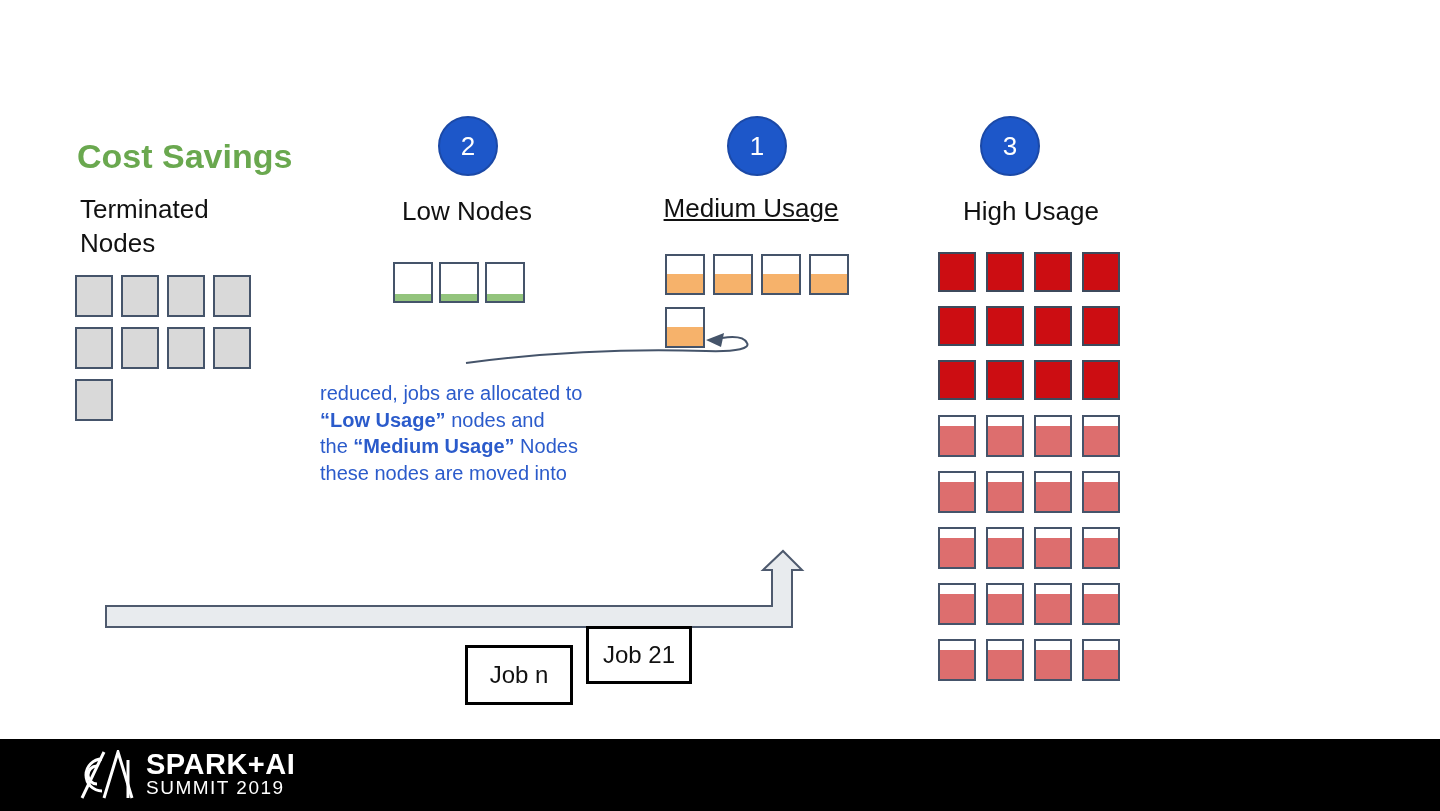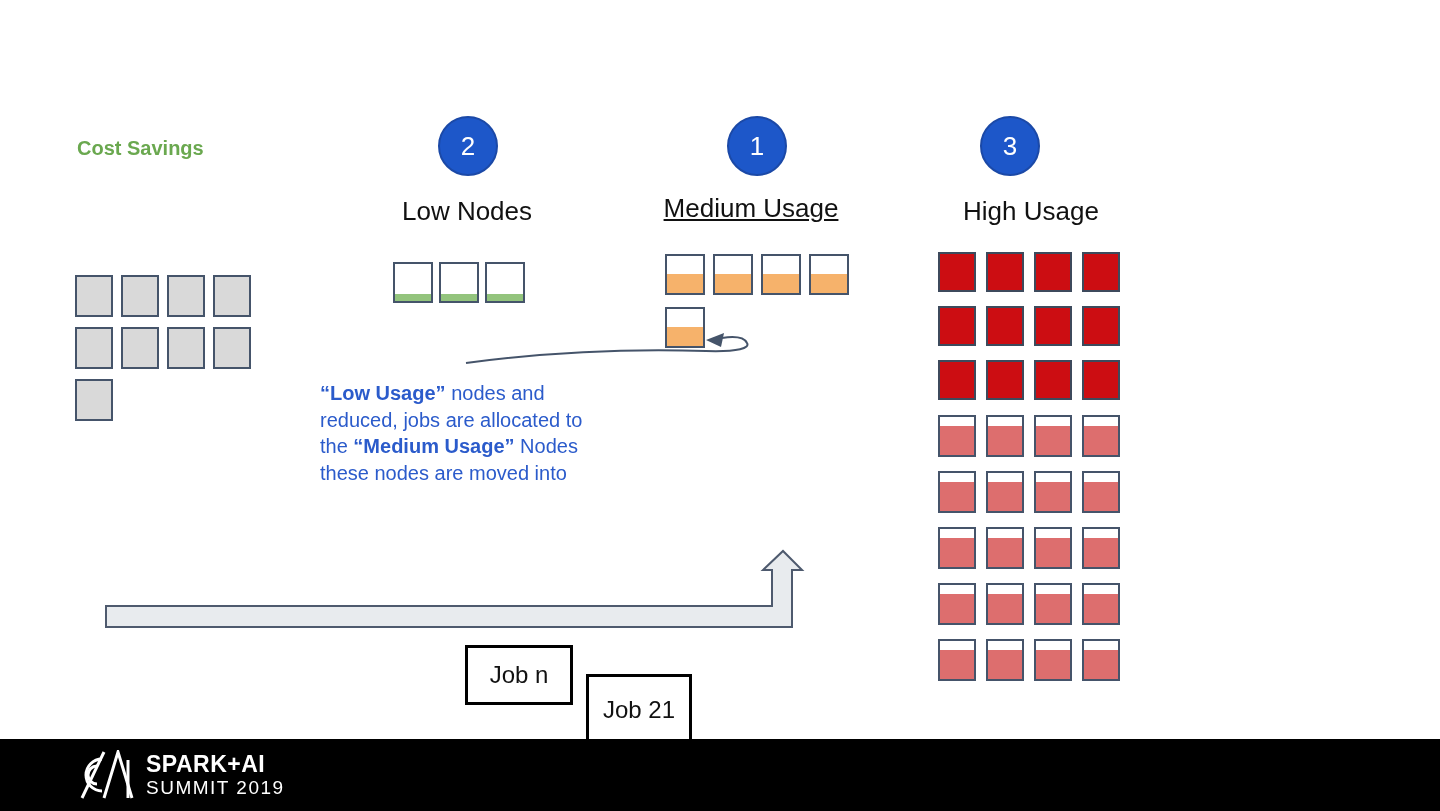--- a/index.html
+++ b/index.html
@@ -1,21 +1,21 @@
 <!DOCTYPE html>
 <html><head>
 <meta charset="utf-8">
 <style>
   html,body{margin:0;padding:0;background:#fff;}
   .canvas{
     position:relative;width:1440px;height:811px;overflow:hidden;background:#ffffff;
     font-family:"Liberation Sans", sans-serif;
   }
   .slide-title{
-    position:absolute;left:77px;top:137px;font-size:20px;font-weight:bold;color:#6aa84f;text-align:center;
+    position:absolute;left:77px;top:137px;font-size:34px;font-weight:bold;color:#6aa84f;text-align:center;
   }
   .col-label{position:absolute;font-size:26px;color:#111;white-space:nowrap;}
   .col-label.centered{transform:translateX(-50%);}
   .terminated-label{position:absolute;left:80px;top:192px;width:180px;font-size:26px;line-height:34px;color:#111;}
   .badge{
     position:absolute;width:60px;height:60px;border-radius:50%;
     background:#1d57c9;border:2px solid #1b49a7;box-sizing:border-box;
     color:#fff;font-size:26px;display:flex;align-items:center;justify-content:center;
   }
   .badge-low{left:438px;top:116px;}
@@ -32,38 +32,39 @@
   .grid-high-partial{left:938px;top:415px;}
   .annotation{
     position:absolute;left:320px;top:380px;width:320px;
     font-size:20px;line-height:26.5px;color:#2b5bcb;
   }
   .job-box{
     position:absolute;border:3px solid #000;background:#fff;box-sizing:border-box;
     display:flex;align-items:center;justify-content:center;font-size:24px;color:#111;
   }
   .job-n{left:465px;top:645px;width:108px;height:60px;}
-  .job-21{left:586px;top:674px;width:106px;height:72px;}
+  .job-21{left:586px;top:626px;width:106px;height:58px;}
   .arrow-layer{position:absolute;left:0;top:0;width:1440px;height:811px;pointer-events:none;}
   .footer{
     position:absolute;left:0;top:739px;width:1440px;height:72px;background:#000;
     display:flex;align-items:center;
   }
   .footer-logo{display:flex;align-items:center;margin-left:70px;column-gap:12px;}
   .footer-text{display:flex;flex-direction:column;justify-content:center;}
-  .footer-brand{color:#fff;font-size:23px;font-weight:bold;letter-spacing:0.5px;line-height:26px;}
+  .footer-brand{color:#fff;font-size:29px;font-weight:bold;letter-spacing:0.5px;line-height:26px;}
   .footer-event{color:#fff;font-size:19px;letter-spacing:1.5px;line-height:22px;}
 </style>
 </head>
 <body>
 
 <div class="canvas">
 
   <div class="slide-title">Cost Savings</div>
 
+  <div class="terminated-label">Terminated Nodes</div>
   <div class="grid grid-terminated" style="display: flex; flex-direction: column; row-gap: 10px;">
       <div style="display: flex; column-gap: 8px;">
         <div style="position: relative; box-sizing: border-box; overflow: hidden; width: 38px; height: 42px; border: 2px solid rgb(69, 84, 106); background: rgb(217, 217, 217);"></div>
         <div style="position: relative; box-sizing: border-box; overflow: hidden; width: 38px; height: 42px; border: 2px solid rgb(69, 84, 106); background: rgb(217, 217, 217);"></div>
         <div style="position: relative; box-sizing: border-box; overflow: hidden; width: 38px; height: 42px; border: 2px solid rgb(69, 84, 106); background: rgb(217, 217, 217);"></div>
         <div style="position: relative; box-sizing: border-box; overflow: hidden; width: 38px; height: 42px; border: 2px solid rgb(69, 84, 106); background: rgb(217, 217, 217);"></div>
       </div>
       <div style="display: flex; column-gap: 8px;">
         <div style="position: relative; box-sizing: border-box; overflow: hidden; width: 38px; height: 42px; border: 2px solid rgb(69, 84, 106); background: rgb(217, 217, 217);"></div>
         <div style="position: relative; box-sizing: border-box; overflow: hidden; width: 38px; height: 42px; border: 2px solid rgb(69, 84, 106); background: rgb(217, 217, 217);"></div>
@@ -210,22 +211,22 @@
         <div style="position: relative; box-sizing: border-box; overflow: hidden; width: 38px; height: 42px; border: 2px solid rgb(69, 84, 106); background: rgb(255, 255, 255);">
           <div style="position: absolute; left: 0px; right: 0px; bottom: 0px; height: 76%; background: rgb(221, 110, 110);"></div>
         </div>
         <div style="position: relative; box-sizing: border-box; overflow: hidden; width: 38px; height: 42px; border: 2px solid rgb(69, 84, 106); background: rgb(255, 255, 255);">
           <div style="position: absolute; left: 0px; right: 0px; bottom: 0px; height: 76%; background: rgb(221, 110, 110);"></div>
         </div>
       </div>
     </div>
 
   <div class="annotation">
+      <div><span>reduced, jobs are allocated to</span></div>
       <div><span style="font-weight: bold;">“Low Usage”</span><span> nodes and</span></div>
-      <div><span>reduced, jobs are allocated to</span></div>
       <div><span>the </span><span style="font-weight: bold;">“Medium Usage”</span><span> Nodes</span></div>
       <div><span>these nodes are moved into</span></div>
     </div>
 
   <svg class="arrow-layer" viewBox="0 0 1440 811">
     <path d="M 466 363 C 556 351 644 349 706 351 C 739 352 750 348 747 343 C 744 337 735 336 722 338" fill="none" stroke="#45546a" stroke-width="2"></path>
     <polygon points="706,340 724,333 721,347" fill="#45546a"></polygon>
     <polygon points="106,606 772,606 772,570 763,570 783,551 802,570 792,570 792,627 106,627" fill="#e8ebee" stroke="#4e5a6e" stroke-width="2"></polygon>
   </svg>
 

